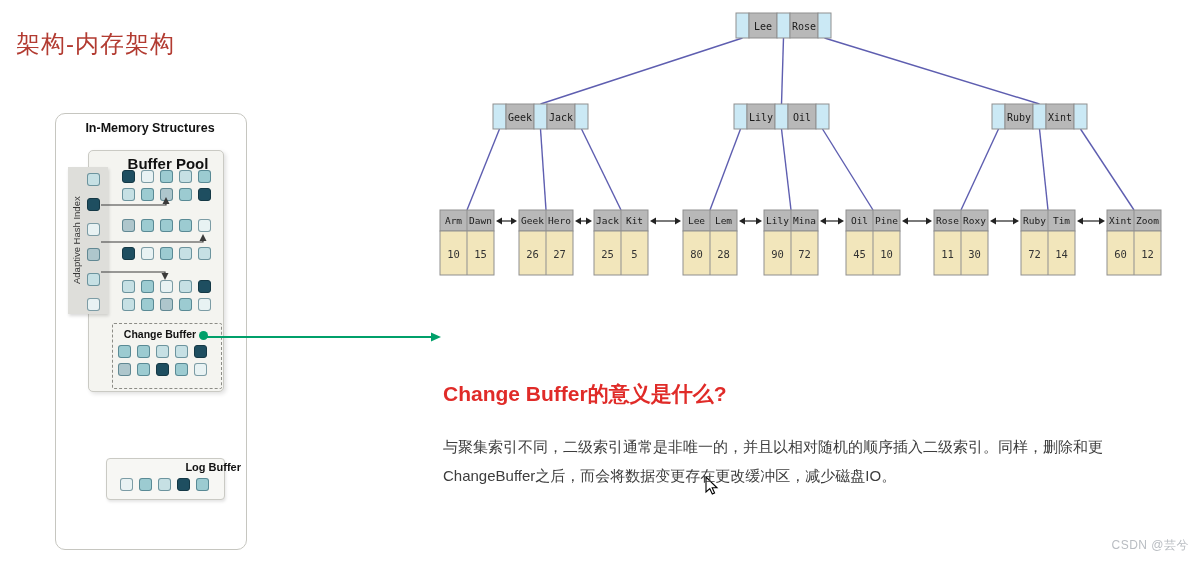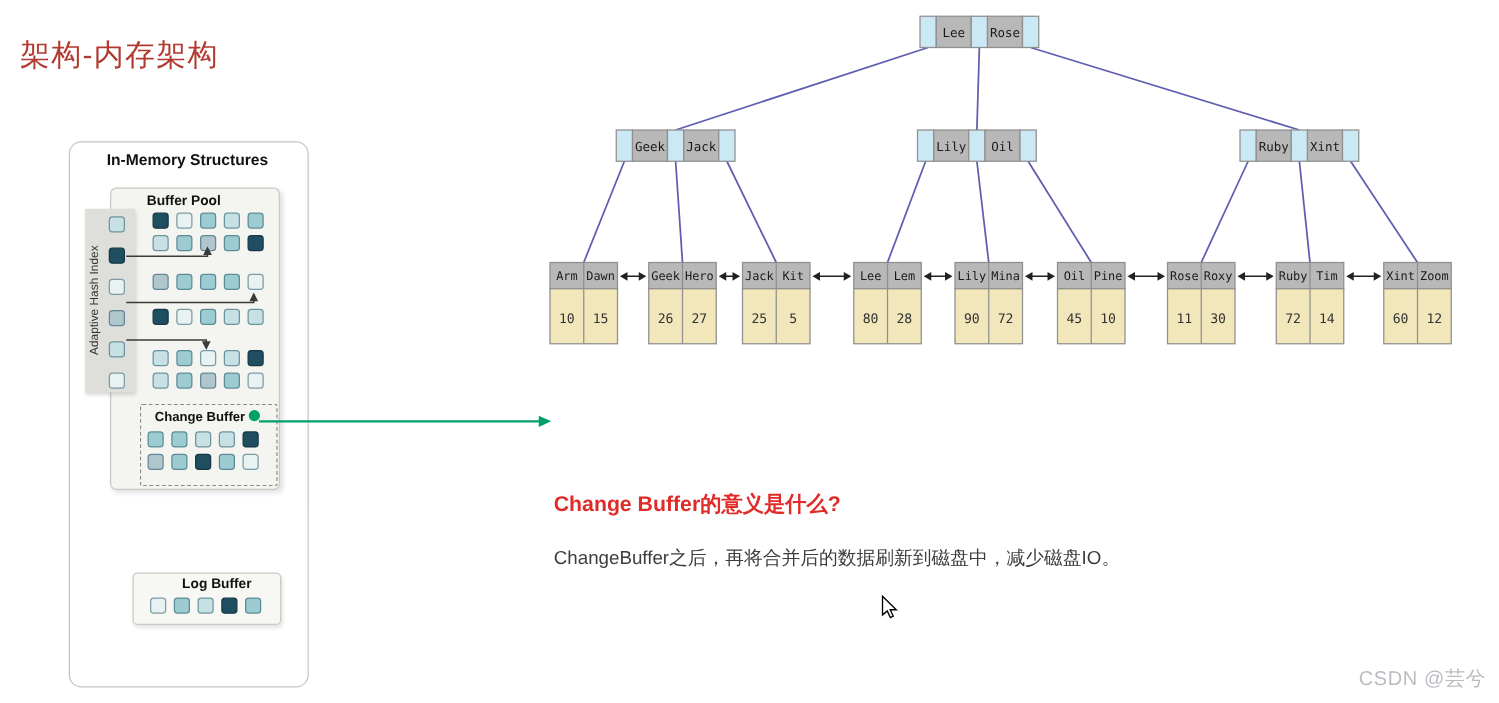--- a/index.html
+++ b/index.html
@@ -5,40 +5,40 @@
   html,body{margin:0;padding:0}
   body{width:1199px;height:562px;position:relative;background:#fff;overflow:hidden;
        font-family:"Liberation Sans",sans-serif;}
   .abs{position:absolute}
   #page-title{left:16px;top:28px;font-size:24px;font-weight:normal;color:var(--title-red);letter-spacing:1px}
 
   
   #panel{left:55px;top:113px;width:190px;height:435px;border:1px solid #c6c6c0;border-radius:10px;background:#fff}
   #panel-title{left:55px;top:121px;width:190px;text-align:center;font-weight:bold;font-size:12.5px;color:#111}
   #bp-box{left:88px;top:150px;width:134px;height:240px;background:#f4f4f0;border:1px solid #cacac4;border-radius:5px;box-shadow:2px 2px 4px rgba(0,0,0,.12)}
-  #bp-title{left:80px;top:155px;width:134px;text-align:center;font-weight:bold;font-size:11px;color:#111}
+  #bp-title{left:101px;top:155px;width:134px;text-align:center;font-weight:bold;font-size:15px;color:#111}
   #ahi-bar{left:68px;top:167px;width:40px;height:147px;background:#dededa;box-shadow:1px 2px 3px rgba(0,0,0,.15)}
   #ahi-label{left:66px;top:167px;width:20px;height:147px;display:flex;align-items:center;justify-content:center;
              writing-mode:vertical-rl;transform:rotate(180deg);font-size:9.5px;color:#333;white-space:nowrap}
   #ahi-grid{left:87px;top:173px}
   #ahi-grid .sq-row{margin-bottom:12px}
   #bp-grid{left:122px;top:170px}
   #bp-grid .sq-row{margin-top:5px}
   #bp-grid .sq-row:first-child{margin-top:0}
   #bp-grid .sq-row:nth-child(3){margin-top:18px}
   #bp-grid .sq-row:nth-child(4){margin-top:15px}
   #bp-grid .sq-row:nth-child(5){margin-top:20px}
   #cb-box{left:112px;top:323px;width:108px;height:64px;border:1.5px dashed #8c8c86;border-radius:2px}
-  #cb-title{left:112px;top:328px;width:108px;display:flex;align-items:flex-start;justify-content:center;gap:3px;
+  #cb-title{left:112px;top:328px;width:108px;display:flex;align-items:flex-end;justify-content:center;gap:3px;
             font-weight:bold;font-size:10.5px;color:#111}
   #cb-dot{width:9px;height:9px;border-radius:50%;background:var(--accent-green);flex:0 0 auto}
   #cb-grid{left:118px;top:345px}
   #cb-grid .sq-row{margin-bottom:5px}
   #lb-box{left:106px;top:458px;width:117px;height:40px;background:#f7f7f4;border:1px solid #cacac4;border-radius:4px;box-shadow:1px 2px 3px rgba(0,0,0,.1)}
-  #lb-title{left:106px;top:461px;width:135px;text-align:center;font-weight:bold;font-size:11px;color:#111}
+  #lb-title{left:106px;top:461px;width:135px;text-align:right;font-weight:bold;font-size:11px;color:#111}
   #lb-grid{left:120px;top:478px}
 
   .sq-row{display:flex;gap:6px}
   .sq{width:13px;height:13px;border-radius:3px;border:1px solid rgba(35,85,100,.55);box-sizing:border-box;display:inline-block}
   .sq-d{background:var(--sq-d);border-color:#143845}
   .sq-m{background:var(--sq-m)}
   .sq-l{background:var(--sq-l)}
   .sq-p{background:var(--sq-p)}
   .sq-g{background:var(--sq-g)}
 
@@ -53,23 +53,23 @@
   .leaf-val{font-family:"DejaVu Sans Mono",monospace;font-size:10.5px;fill:#333}
   .link-line{stroke:#222;stroke-width:1.2}
   .link-head{fill:#222}
   .ahi-arrow{stroke:#3a3a3a;stroke-width:1.2;fill:none}
   .ahi-head{fill:#3a3a3a}
 
   
   .tblock{left:443px;color:var(--body-text);font-size:15px;line-height:29px}
   .tline{white-space:nowrap}
   #para1{top:294px}
-  #q-head{left:443px;top:392px;font-size:17px;font-weight:bold;color:var(--heading-red);white-space:nowrap}
+  #q-head{left:443px;top:380px;font-size:21px;font-weight:bold;color:var(--heading-red);white-space:nowrap}
   #para2{top:432px}
-  #watermark{right:10px;bottom:8px;font-size:16px;color:var(--watermark);letter-spacing:.5px}
+  #watermark{right:10px;bottom:8px;font-size:12px;color:var(--watermark);letter-spacing:.5px}
 </style>
 </head>
 <body>
 
 <div class="abs" id="page-title">架构-内存架构</div>
 
 <div class="abs" id="panel"></div>
 <div class="abs" id="panel-title">In-Memory Structures</div>
 
 <div class="abs" id="bp-box"></div>
@@ -362,16 +362,17 @@
   </svg>
 
 <svg width="14" height="20" viewBox="0 0 14 20" style="left:705px;top:476px">
   <path d="M1,1 L1,16 L4.8,12.7 L7.3,18 L9.6,16.9 L7.2,11.8 L12,11.8 Z" fill="#fff" stroke="#000" stroke-width="1.1"></path>
 </svg>
 
 <div class="abs tblock" id="para1">
   </div>
 <div class="abs" id="q-head">Change Buffer的意义是什么?</div>
 <div class="abs tblock" id="para2">
-    <div class="tline">ChangeBuffer之后，再将合并后的数据刷新到磁盘中，减少磁盘IO。</div>
+    <div class="tline">与聚集索引不同，二级索引通常是非唯一的，并且以相对随机的顺序插入二级索引。同样，删除和更</div>
+    <div class="tline">ChangeBuffer之后，而会将数据变更存在更改缓冲区，减少磁盘IO。</div>
   </div>
 
 <div class="abs" id="watermark">CSDN @芸兮</div>
 
 </body></html>

